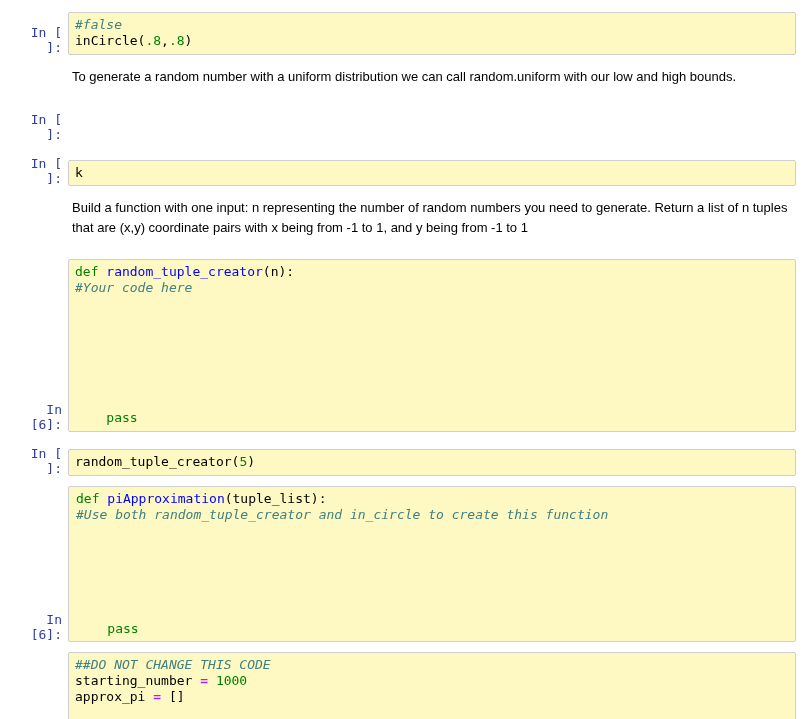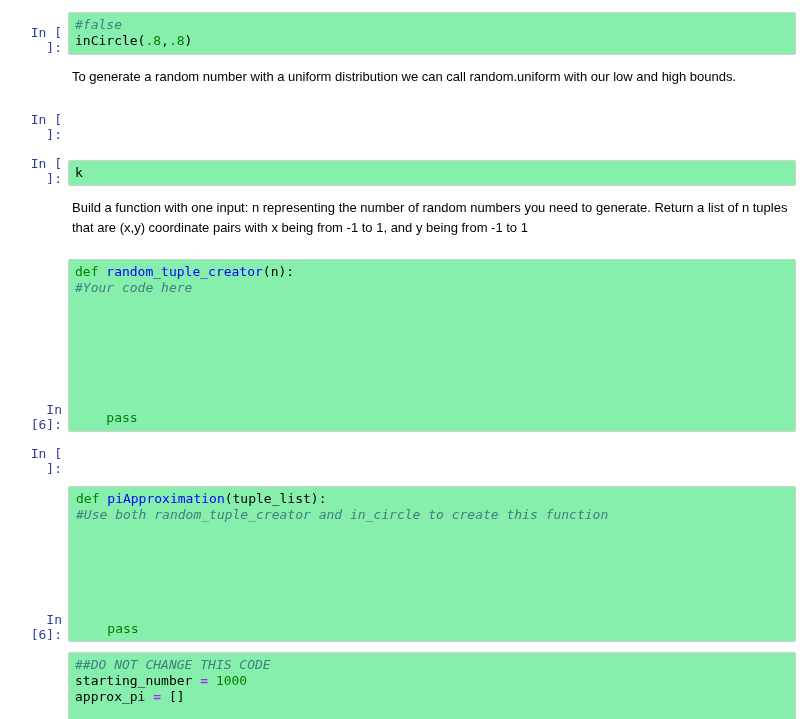--- a/index.html
+++ b/index.html
@@ -23,21 +23,21 @@
     font-family: monospace;
     font-size: 13px;
     color: #303F9F;
     padding: 4px 6px 0 0;
   }
   .prompt .in { color: #303F9F; }
   .input-area {
     flex: 1;
     border: 1px solid #cfcfcf;
     border-radius: 2px;
-    background: #86efac;
+    background: #fef9c3;
     padding: 4px 6px;
     font-family: "DejaVu Sans Mono", Menlo, Consolas, monospace;
     font-size: 13px;
     line-height: 1.25em;
     white-space: pre;
     overflow-x: auto;
   }
   .md-area {
     flex: 1;
     padding: 2px 4px;
@@ -96,20 +96,21 @@
 
 
 
 
 
     <span class="c-kw">pass</span></div>
 </div>
 
 <div class="cell">
   <div class="prompt"><span class="in">In [ ]:</span></div>
+  <div class="input-area"><span>random_tuple_creator(</span><span class="c-num">5</span><span>)</span></div>
 </div>
 
 <div class="cell">
   <div class="prompt"><span class="in">In [6]:</span></div>
   <div class="input-area tall2"><span class="c-kw">def</span><span> </span><span class="c-def">piApproximation</span><span>(tuple_list):</span>
 <span class="c-comment">#Use both random_tuple_creator and in_circle to create this function</span>
 
 
 
 

